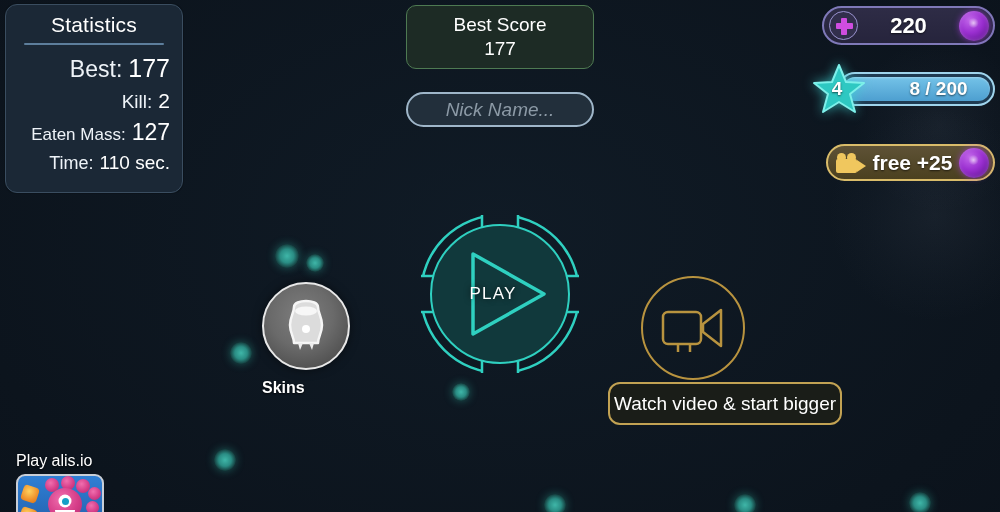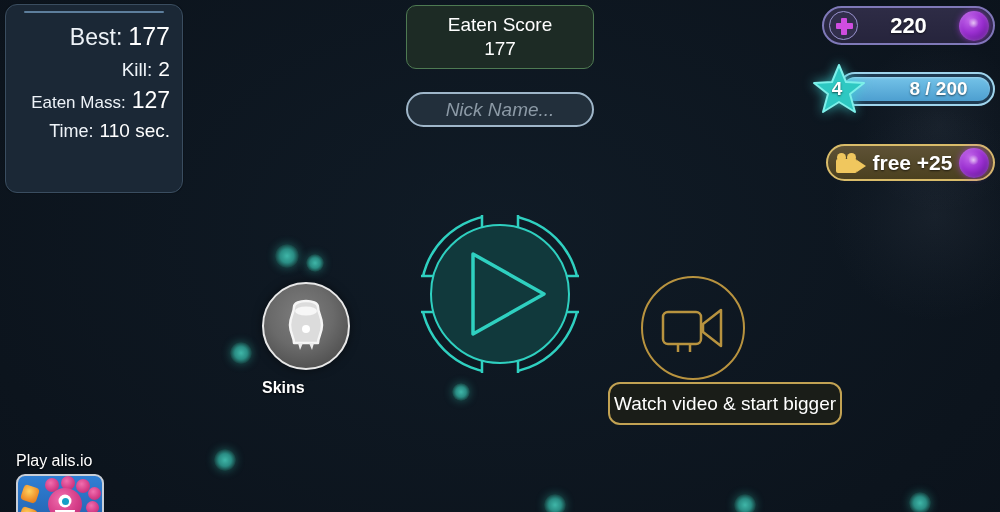--- a/index.html
+++ b/index.html
@@ -326,20 +326,21 @@
       <div class="pellet" style="left: 306px; top: 254px; width: 18px; height: 18px;"></div>
       <div class="pellet" style="left: 230px; top: 342px; width: 22px; height: 22px;"></div>
       <div class="pellet" style="left: 214px; top: 449px; width: 22px; height: 22px;"></div>
       <div class="pellet" style="left: 452px; top: 383px; width: 18px; height: 18px;"></div>
       <div class="pellet" style="left: 544px; top: 494px; width: 22px; height: 22px;"></div>
       <div class="pellet" style="left: 734px; top: 494px; width: 22px; height: 22px;"></div>
       <div class="pellet" style="left: 909px; top: 492px; width: 22px; height: 22px;"></div>
     </div>
 
   <div id="stats-panel">
+    <div id="stats-title">Statistics</div>
     <div id="stats-rule"></div>
 
     <div class="stat-row r-score">
       <span class="stat-label">Best:</span>
       <span class="stat-value">177</span>
     </div>
     <div class="stat-row r-kill">
       <span class="stat-label">Kill:</span>
       <span class="stat-value">2</span>
     </div>
@@ -347,21 +348,21 @@
       <span class="stat-label">Eaten Mass:</span>
       <span class="stat-value">127</span>
     </div>
     <div class="stat-row r-time">
       <span class="stat-label">Time:</span>
       <span class="stat-value">110 sec.</span>
     </div>
   </div>
 
   <div id="best-score">
-    <div id="best-score-label">Eaten Score</div>
+    <div id="best-score-label">Best Score</div>
     <div id="best-score-value">177</div>
   </div>
 
   <input id="nick-input" type="text" placeholder="Nick Name..." style="">
 
   <div id="coins-bar">
     <span class="plus-icon"></span>
     <span id="coins-value">220</span>
     <span class="coin-icon"></span>
   </div>
@@ -404,20 +405,21 @@
 
     <path d="M64,3 V22 H100 V3" fill="none" stroke="#2fd0c0" stroke-width="2.5" stroke-linejoin="round"></path>
     <path d="M64,161 V142 H100 V161" fill="none" stroke="#2fd0c0" stroke-width="2.5" stroke-linejoin="round"></path>
     <path d="M3,64 H22 V100 H3" fill="none" stroke="#2fd0c0" stroke-width="2.5" stroke-linejoin="round"></path>
     <path d="M161,64 H142 V100 H161" fill="none" stroke="#2fd0c0" stroke-width="2.5" stroke-linejoin="round"></path>
 
     <circle cx="82" cy="82" r="69" fill="#11393c" stroke="#2fd0c0" stroke-width="2"></circle>
 
     <path d="M55,42 L126,82 L55,122 Z" fill="none" stroke="#2fd0c0" stroke-width="3.5" stroke-linejoin="round"></path>
   </svg>
+  <div id="play-label">PLAY</div>
 
   <div id="skins-button">
     <svg width="56" height="54" viewBox="0 0 56 54">
       <path d="M16,8 C16,4 22,2 28,2 C34,2 40,4 40,8 C40,14 44,18 44,26
                C44,34 40,38 40,44 L16,44 C16,38 12,34 12,26 C12,18 16,14 16,8 Z" fill="#dcdcdc" stroke="#f6f6f6" stroke-width="2.5" stroke-linejoin="round"></path>
       <ellipse cx="28" cy="12" rx="11" ry="4.5" fill="#f7f7f7"></ellipse>
       <circle cx="28" cy="30" r="4" fill="#ffffff"></circle>
       <path d="M20,44 L22,51 L25,44 Z" fill="#ededed"></path>
       <path d="M31,44 L34,51 L36,44 Z" fill="#ededed"></path>
     </svg>

